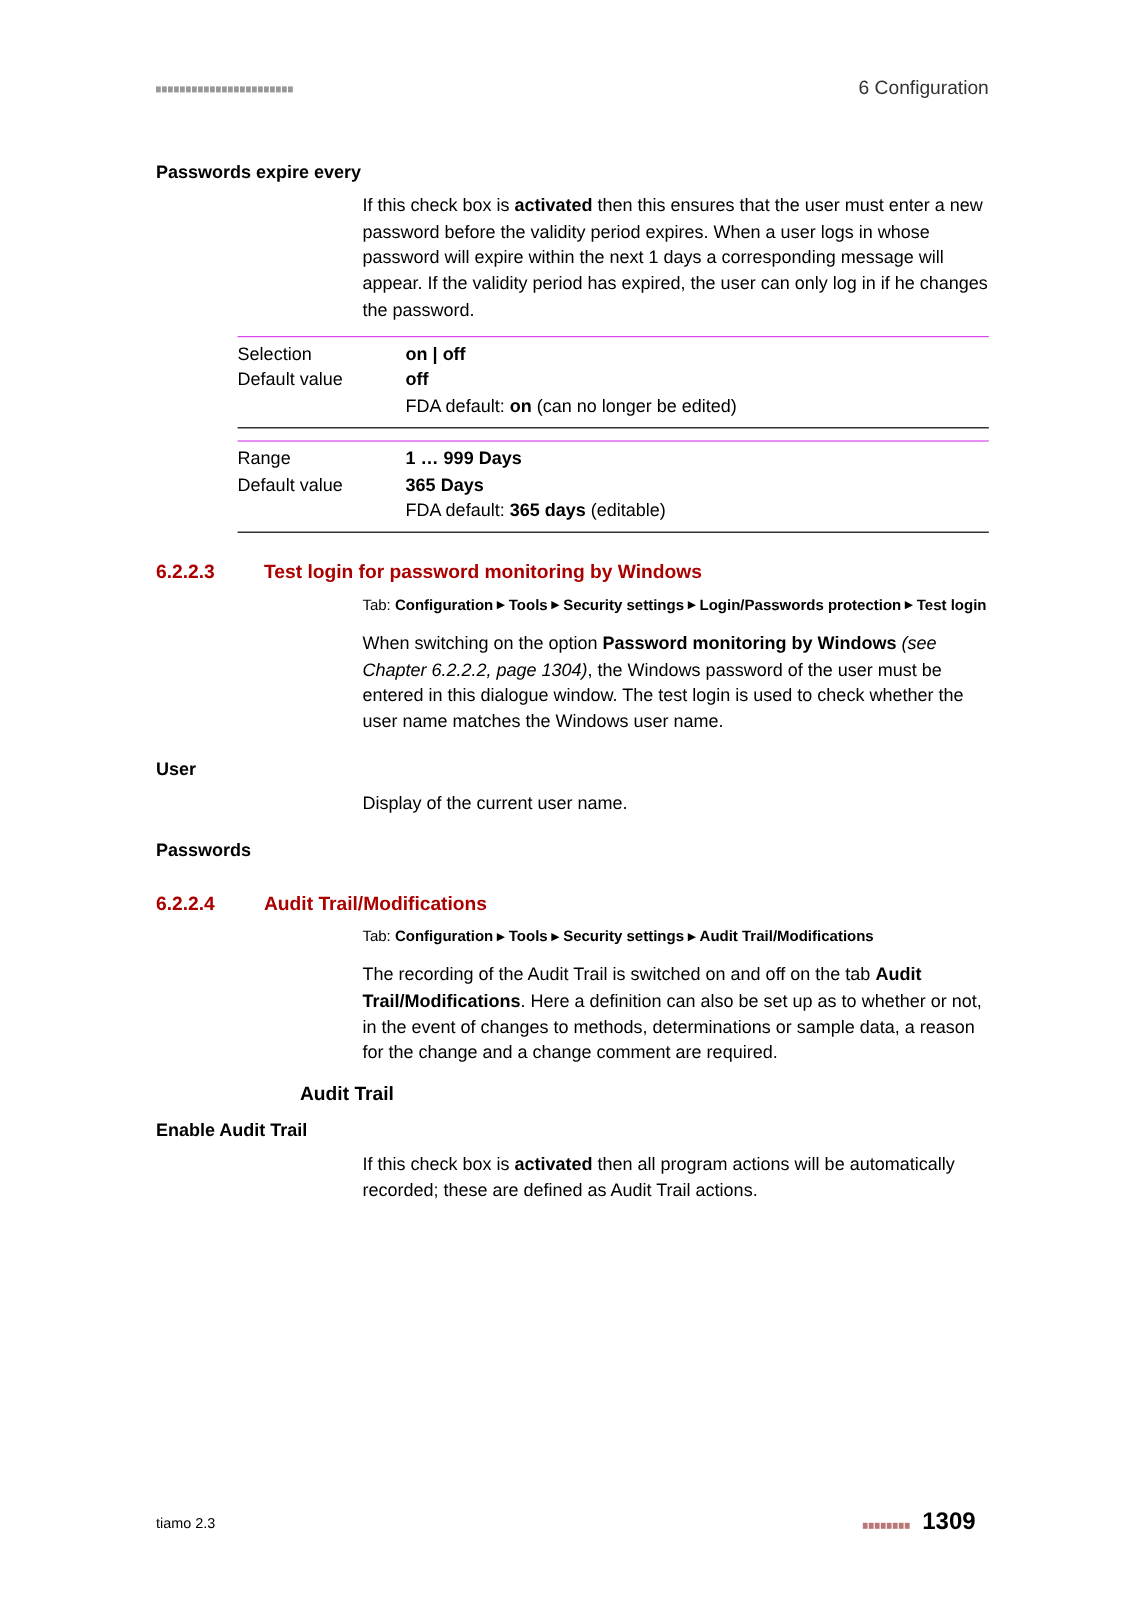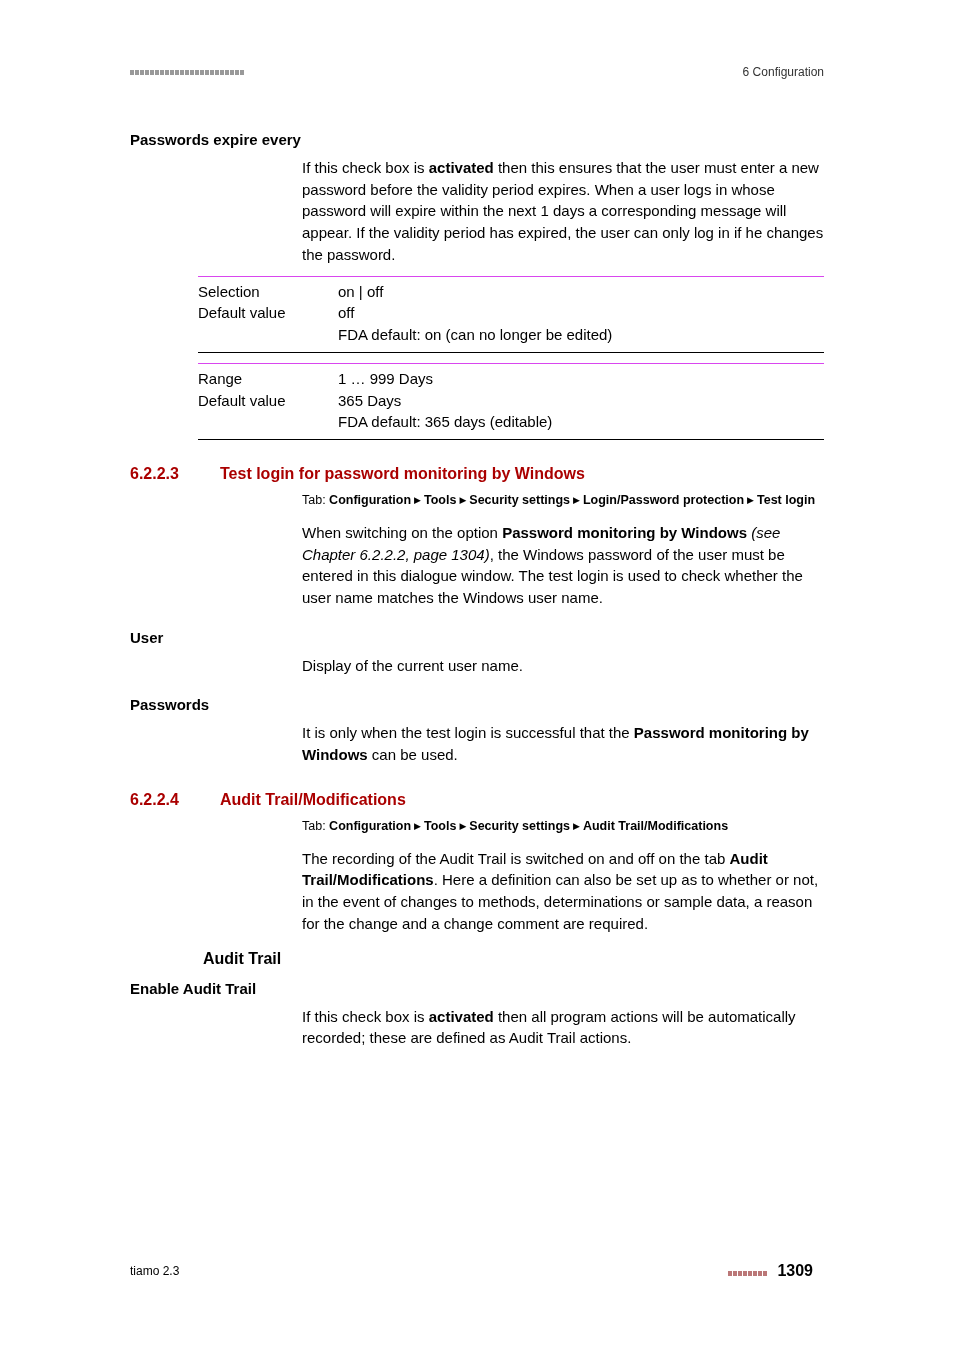--- a/index.html
+++ b/index.html
@@ -7,21 +7,21 @@
   body {
     font-family: "Frutiger", "Segoe UI", Arial, sans-serif;
     color: #000;
     position: relative;
     padding: 65px 130px 0 130px;
   }
   .header {
     display: flex;
     justify-content: space-between;
     align-items: center;
-    font-size: 12px;
+    font-size: 16px;
     margin-bottom: 50px;
   }
   .header-dashes {
     display: flex;
     gap: 0;
   }
   .header-dashes span {
     display: inline-block;
     width: 4px;
     height: 5px;
@@ -48,40 +48,40 @@
     margin-bottom: 8px;
   }
   .spec-row {
     display: flex;
   }
   .spec-label {
     width: 140px;
     flex: 0 0 140px;
   }
   .spec-value { flex: 1; }
-  .spec-value b { font-weight: 400; }
+  .spec-value b { font-weight: 700; }
   .section-row {
     display: flex;
     margin-top: 22px;
     margin-bottom: 4px;
   }
   .section-num {
     width: 90px;
     flex: 0 0 90px;
     font-weight: 700;
     color: #000;
     font-size: 16px;
   }
   .section-title {
     font-weight: 700;
     font-size: 16px;
   }
   .section-title.red, .section-num.red { color: #a00; }
   .subhead {
-    margin-left: 73px;
+    margin-left: 120px;
     font-weight: 700;
     font-size: 16px;
     margin-top: 12px;
     margin-bottom: 8px;
   }
   .tab-line {
     margin-left: 172px;
     font-size: 12.5px;
     margin-top: 6px;
     margin-bottom: 12px;
@@ -98,21 +98,21 @@
     align-items: center;
     font-size: 12px;
   }
   .footer-dashes span {
     display: inline-block;
     width: 4px;
     height: 5px;
     background: #b77;
     margin-right: 1px;
   }
-  .footer-pagenum { font-weight: 700; font-size: 16px; margin-left: 6px; }
+  .footer-pagenum { font-weight: 700; font-size: 20px; margin-left: 6px; }
   .italic { font-style: italic; }
   b { font-weight: 700; }
 </style>
 </head>
 <body>
 
 <div class="header">
   <div class="header-dashes">
     <span></span>
       <span></span>
@@ -180,33 +180,30 @@
         <span>FDA default: </span><b>365 days</b><span> (editable)</span>
       </div>
     </div>
   </div>
 
   <div class="section-row">
     <div class="section-num red">6.2.2.3</div>
     <div class="section-title red">Test login for password monitoring by Windows</div>
   </div>
   <div class="tab-line">
-    <span>Tab: </span><b>Configuration</b><span class="tri">▶</span><b>Tools</b><span class="tri">▶</span><b>Security settings</b><span class="tri">▶</span><b>Login/Password protection</b><span class="tri">▶</span><b>Test login</b>
+    <span>Tab: </span><b>Configuration</b><span class="tri">▶</span><b>Tools</b><span class="tri">▶</span><b>Security settings</b><span class="tri">▶</span><b>Login/Passwords protection</b><span class="tri">▶</span><b>Test login</b>
   </div>
   <div class="body-block">
     <span>When switching on the option </span><b>Password monitoring by Windows</b><span> </span><span class="italic">(see Chapter 6.2.2.2, page 1304)</span><span>, the Windows password of the user must be entered in this dialogue window. The test login is used to check whether the user name matches the Windows user name.</span>
   </div>
 
   <div class="side-label" style="margin-top:18px;">User</div>
   <div class="body-block">Display of the current user name.</div>
 
   <div class="side-label" style="margin-top:18px;">Passwords</div>
-  <div class="body-block">
-    <span>It is only when the test login is successful that the </span><b>Password monitoring by Windows</b><span> can be used.</span>
-  </div>
 
   <div class="section-row">
     <div class="section-num red">6.2.2.4</div>
     <div class="section-title red">Audit Trail/Modifications</div>
   </div>
   <div class="tab-line">
     <span>Tab: </span><b>Configuration</b><span class="tri">▶</span><b>Tools</b><span class="tri">▶</span><b>Security settings</b><span class="tri">▶</span><b>Audit Trail/Modifications</b>
   </div>
   <div class="body-block">
     <span>The recording of the Audit Trail is switched on and off on the tab </span><b>Audit Trail/Modifications</b><span>. Here a definition can also be set up as to whether or not, in the event of changes to methods, determinations or sample data, a reason for the change and a change comment are required.</span>

